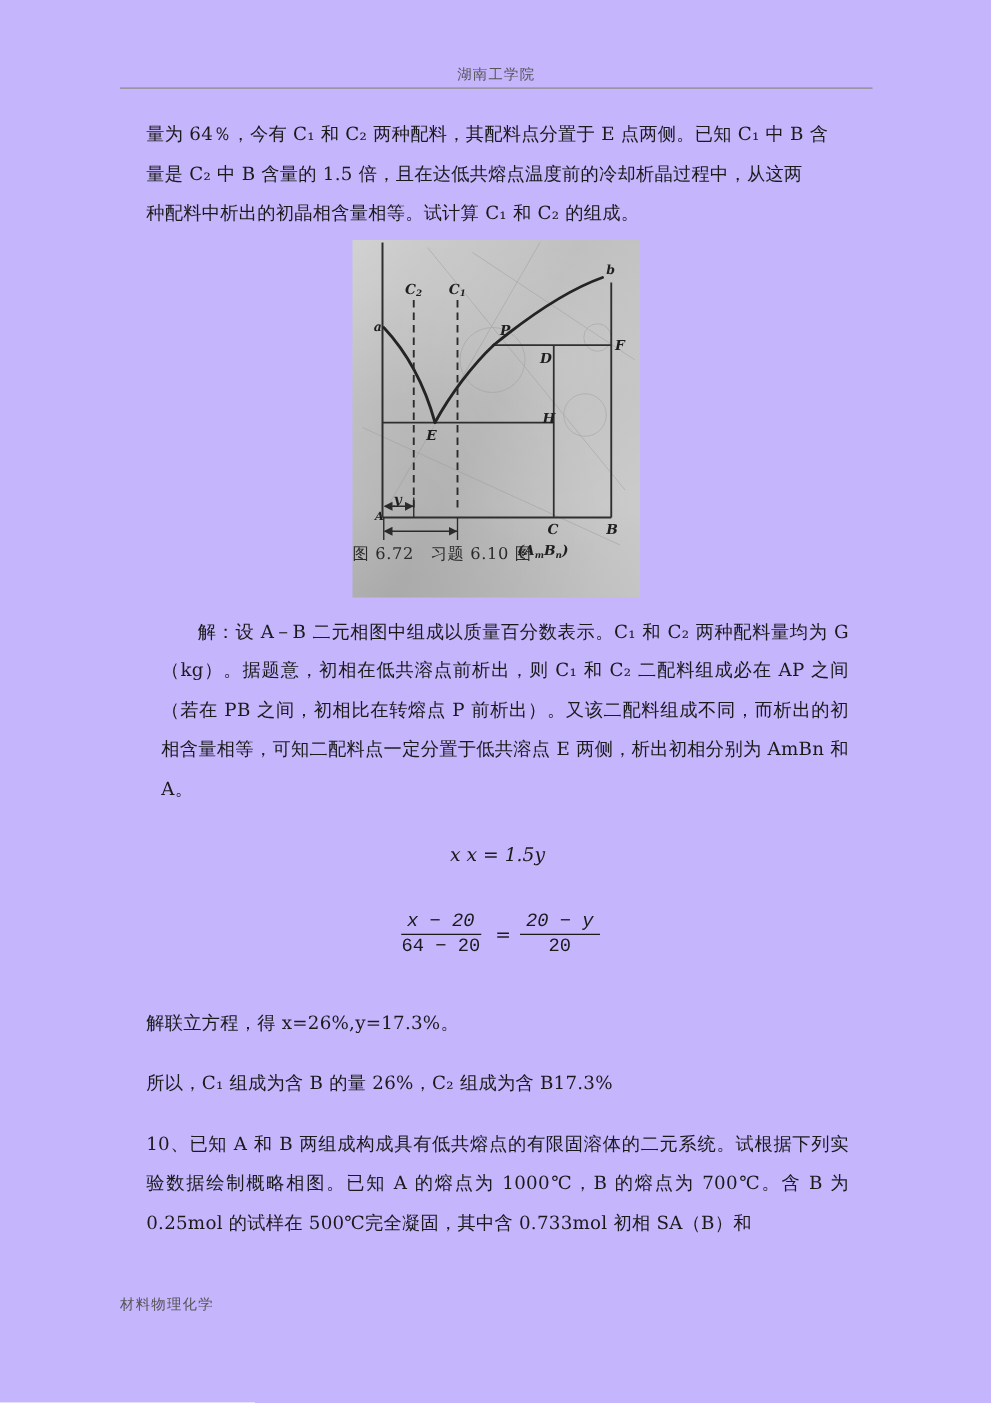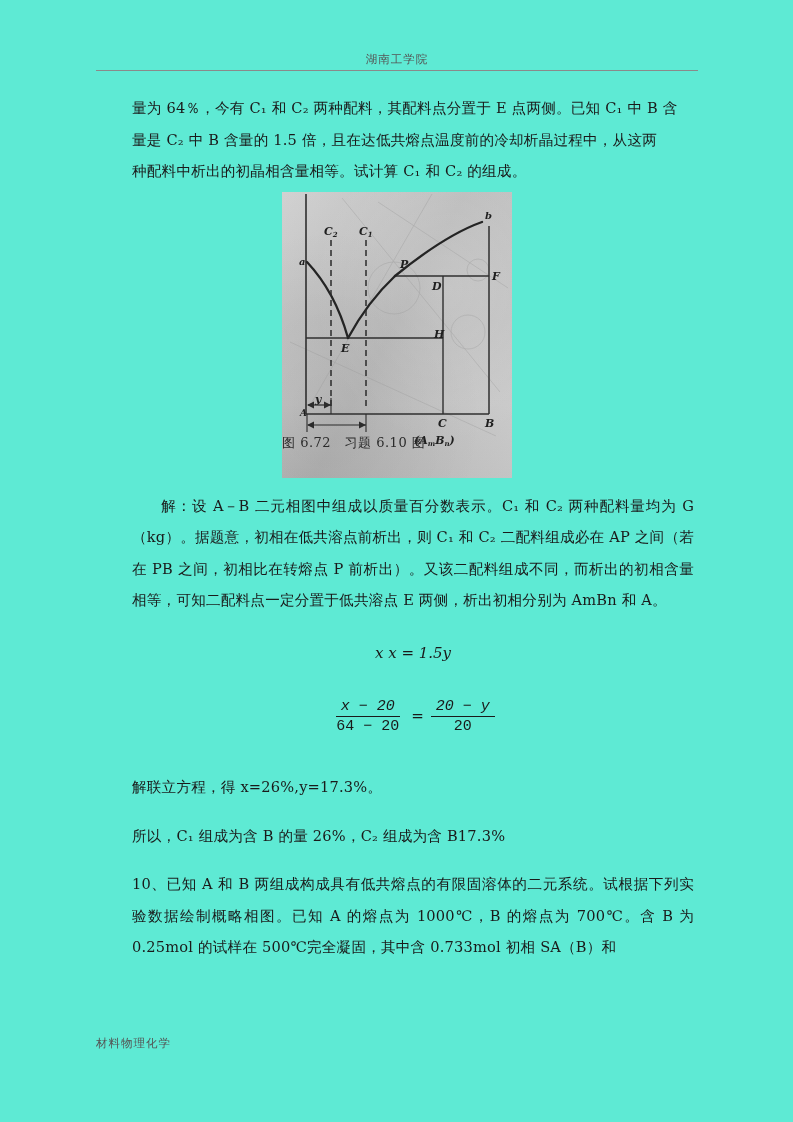--- a/index.html
+++ b/index.html
@@ -9,21 +9,21 @@
   }
   body {
     font-family: "DejaVu Serif", "Liberation Serif", serif;
     color: #1a1a1a;
   }
   #page {
     position: relative;
     width: 793px;
     height: 1122px;
     margin: 0 auto;
-    background: #5eead4;
+    background: #c4b5fd;
     overflow: hidden;
   }
 
   
   .header {
     position: absolute;
     left: 96px;
     top: 52px;
     width: 602px;
     text-align: center;
@@ -51,33 +51,33 @@
   }
   .footer-title {
     font-size: 11.5px;
     color: #555;
     letter-spacing: 1px;
   }
 
   
   .content {
     position: absolute;
-    left: 132px;
+    left: 117px;
     top: 92px;
     width: 562px;
   }
   p.para {
     margin: 0;
     font-size: 14.6px;
     line-height: 31.5px;
     text-align: justify;
     text-justify: inter-ideograph;
     letter-spacing: 0.2px;
   }
-  p.indent { text-indent: 2em; }
+  p.indent { text-indent: 2em; margin-left: 12px; }
   .gap-s { height: 11px; }
   .gap-m { height: 17px; }
 
   
   .figure-wrap {
     position: absolute;
     left: 282px;
     top: 192px;
     width: 230px;
     height: 286px;

